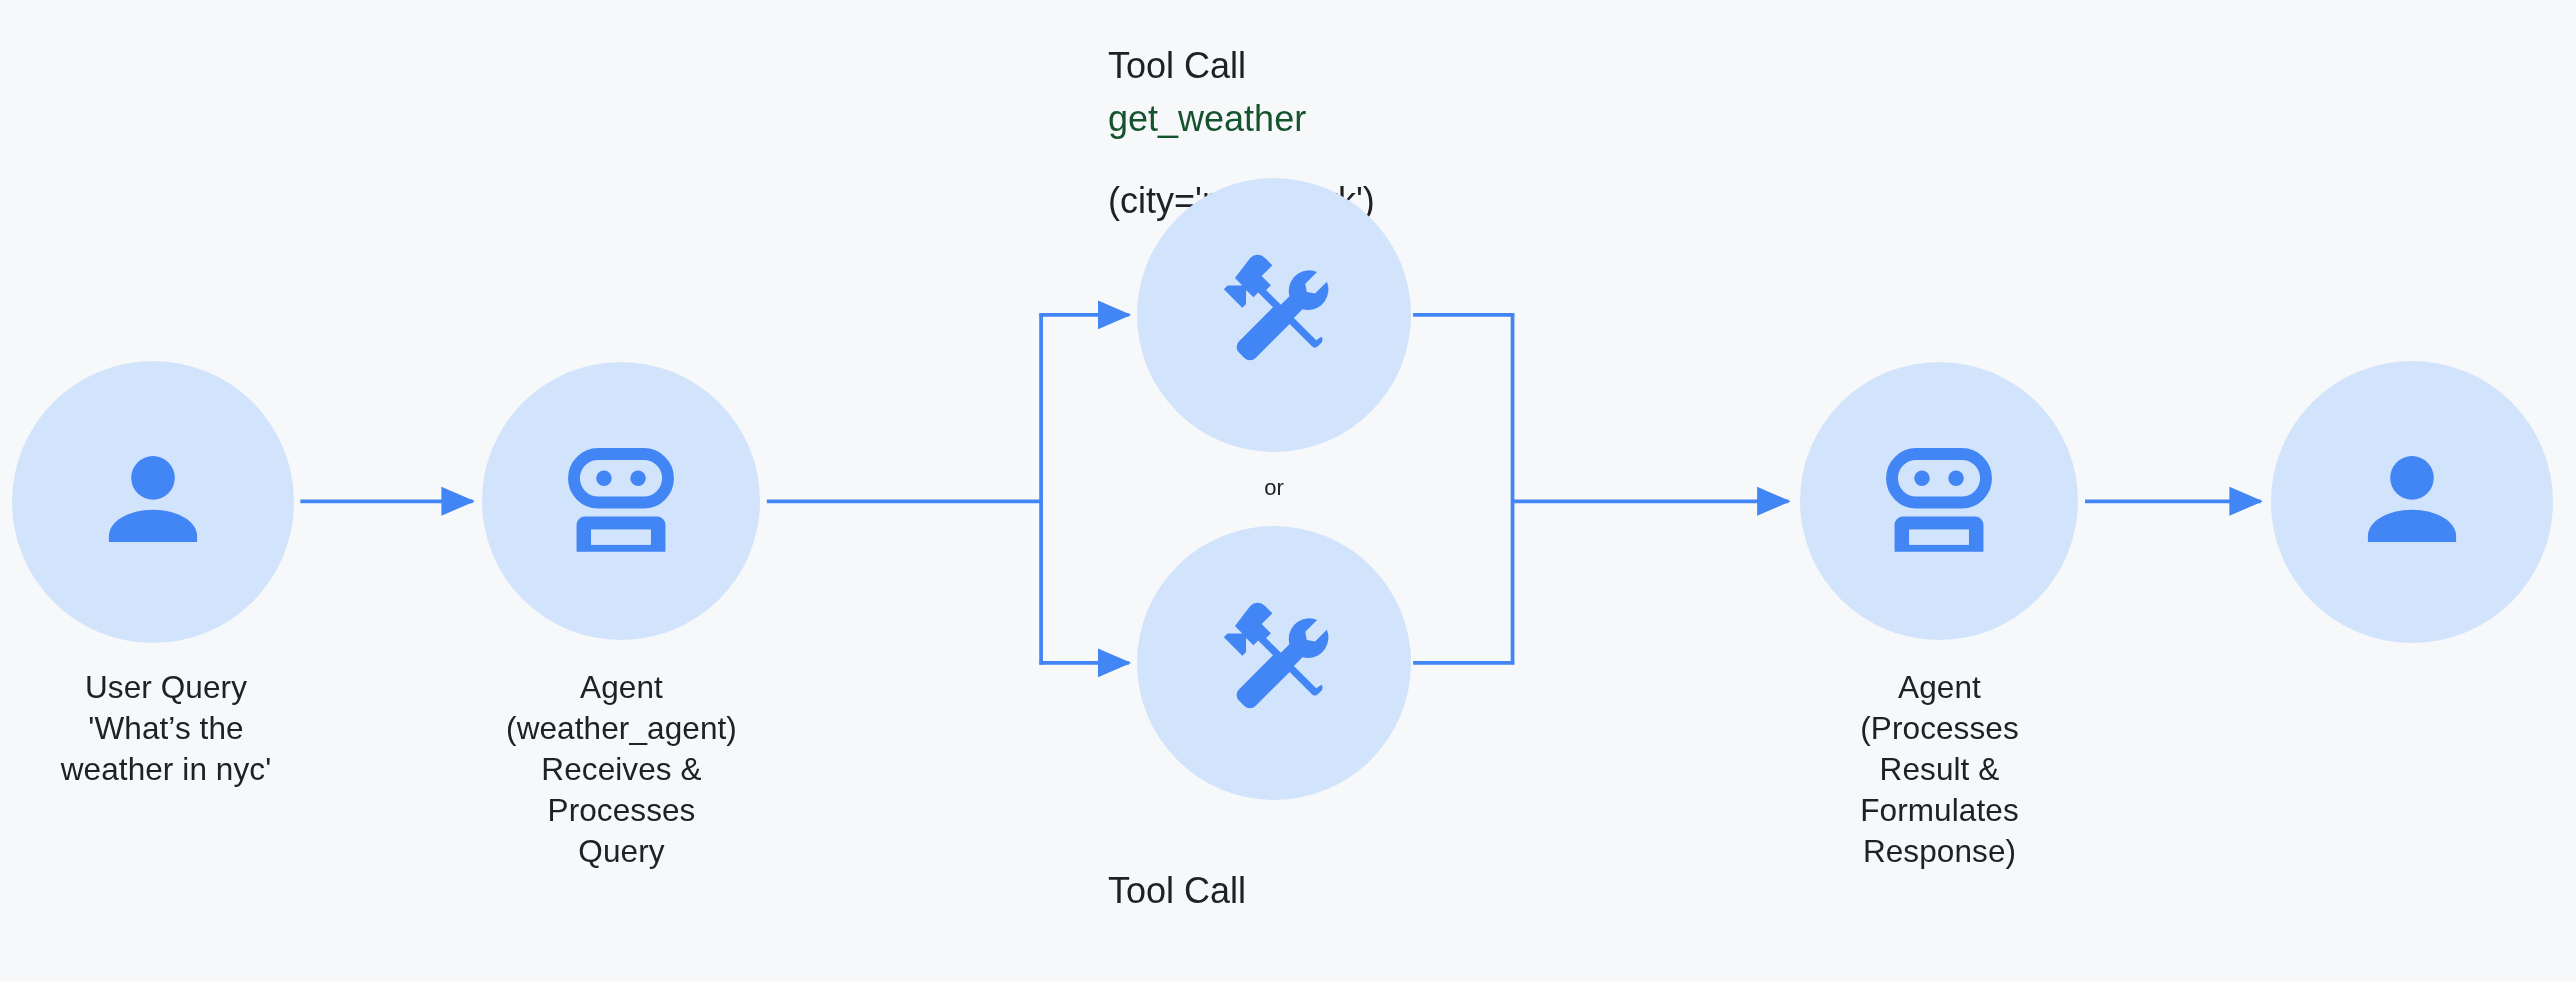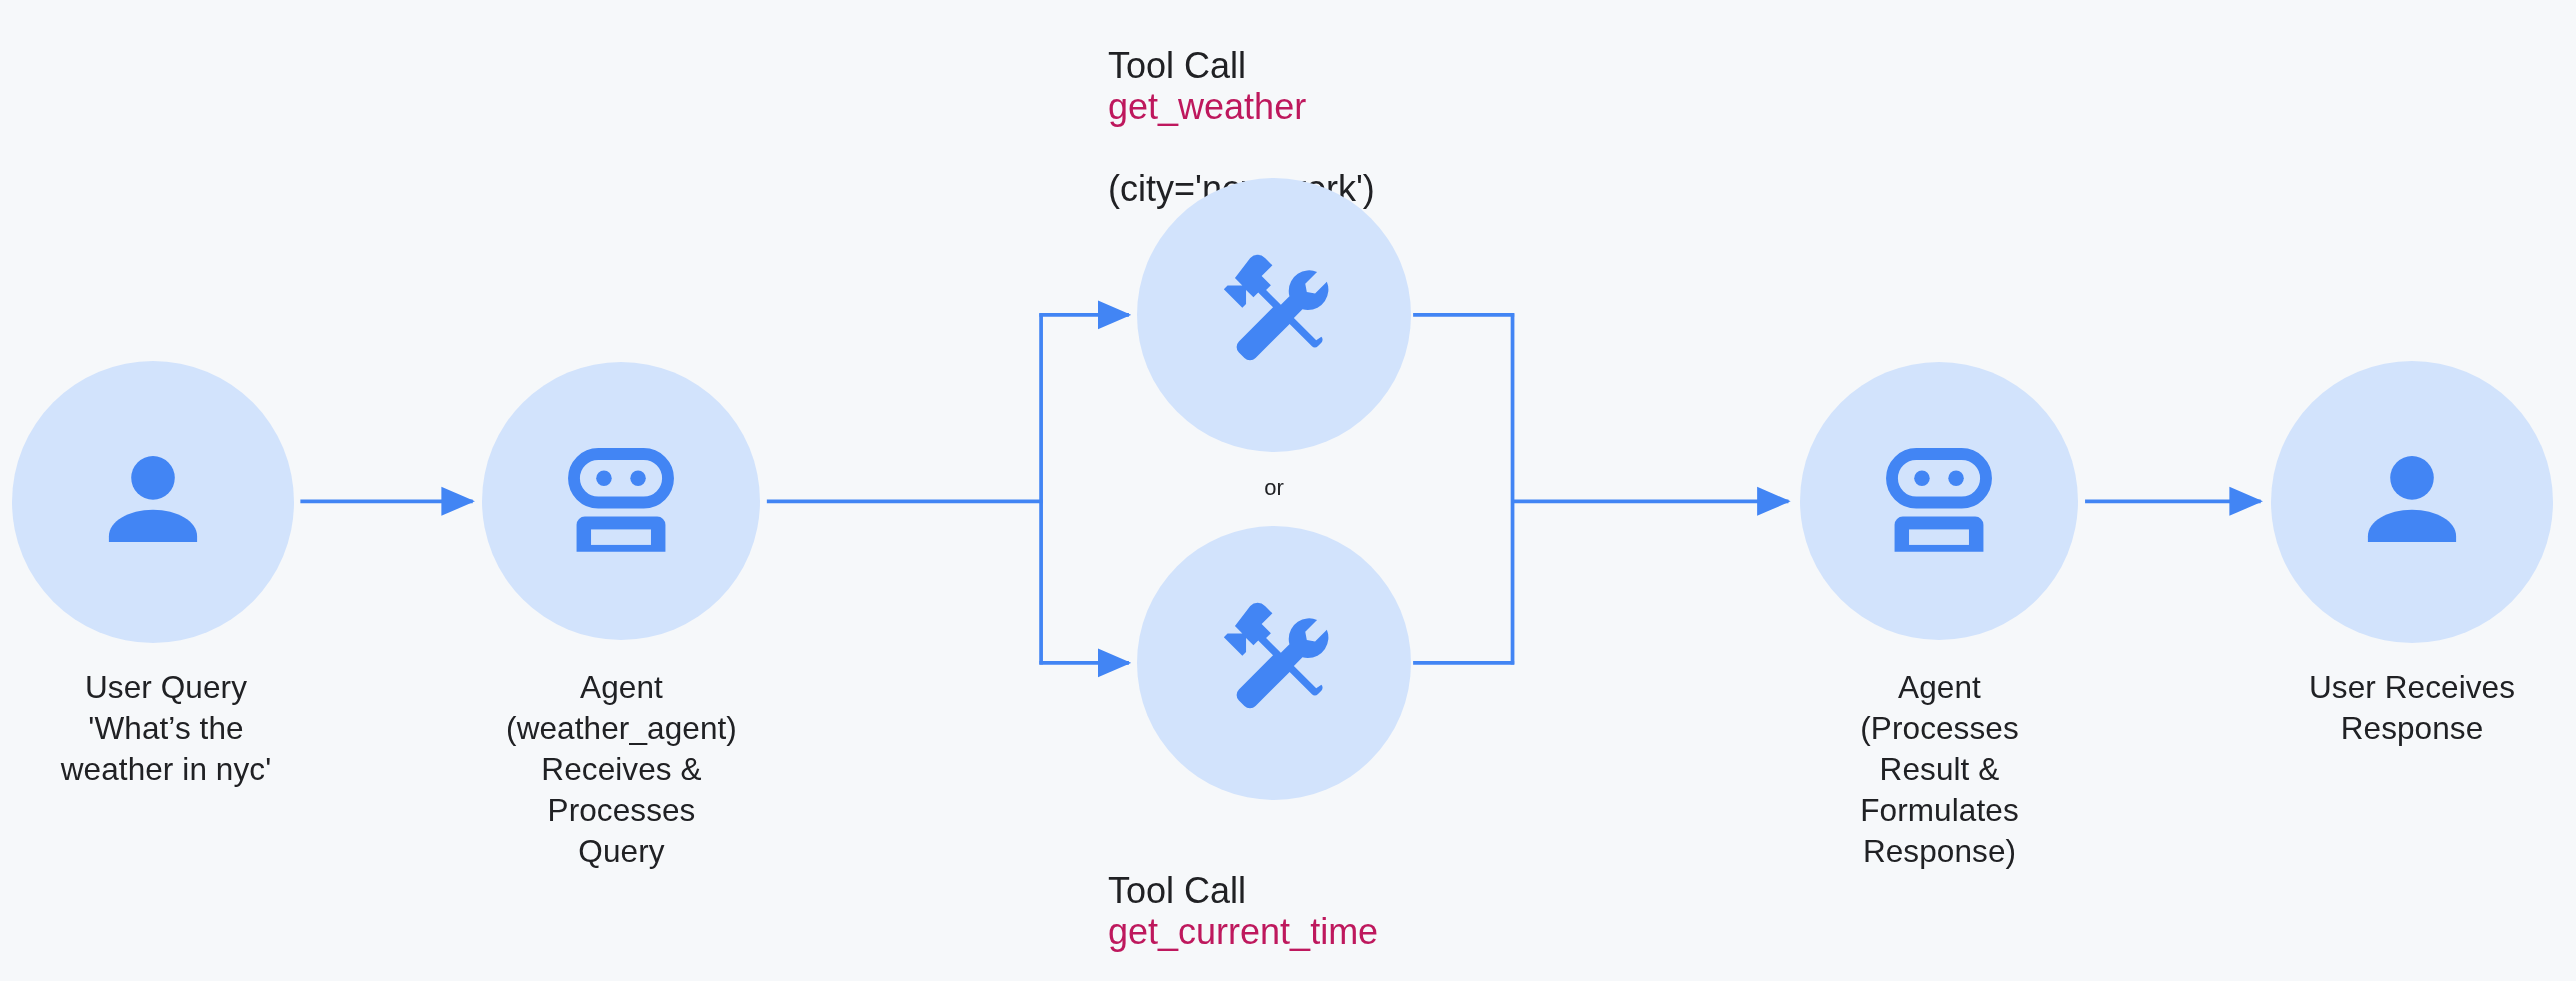--- a/index.html
+++ b/index.html
@@ -60,22 +60,23 @@
   .tool-caption {
     position: absolute;
     text-align: left;
     font-size: 36px;
     line-height: 41px;
     color: #202124;
     font-weight: 400;
     white-space: pre-line;
   }
   .tool-caption .fn {
-    color: #be185d;
+    color: #14532d;
     display: block;
+    margin-top: 12px;
   }
   .tool-caption .args {
     color: #202124;
     display: block;
   }
   .or-label {
     position: absolute;
     text-align: center;
     font-size: 22px;
     line-height: 36px;
@@ -167,21 +168,20 @@
 
   <div class="node" style="left:1137px; top:526px; width:274px; height:274px;">
     <span>
       <svg width="124" height="124" viewBox="0 0 24 24" xmlns="http://www.w3.org/2000/svg">
         <path d="M20.17 16.88l-4.32-4.32 1.66-1.66c.33.09.68.14 1.04.14a3.97 3.97 0 0 0 3.68-5.48l-2.28 2.28-1.6-.3-.3-1.6 2.28-2.28a3.97 3.97 0 0 0-5.48 3.68c0 .36.05.71.14 1.04l-1.66 1.66-2.86-2.86.93-.93-1.79-1.79 2.08-2.08-1.43-1.43a2.02 2.02 0 0 0-2.86 0L4.44 4.86l1.43 1.43H3.01l-.72.72 3.58 3.58.72-.72V7.15l1.43 1.43.93-.93 2.86 2.86-6.6 6.6a1.52 1.52 0 0 0 0 2.15l1.07 1.07a1.52 1.52 0 0 0 2.15 0l6.6-6.6 4.32 4.32a.79.79 0 0 0 1.12 0l.7-.7a.79.79 0 0 0 0-1.12z" fill="#4285f4"></path>
       </svg>
     </span>
   </div>
   <div class="tool-caption" style="left:1108px; top:829px; width:332px;">
     <span>Tool Call</span>
-    <span class="fn">get_current_time</span>
   </div>
 
   <div class="node" style="left:1800px; top:362px; width:278px; height:278px;">
     <span>
       <svg width="124" height="124" viewBox="0 0 24 24" xmlns="http://www.w3.org/2000/svg">
         <rect x="2.9" y="2.9" width="18.2" height="9.4" rx="4.7" fill="none" stroke="#4285f4" stroke-width="2.3"></rect>
         <circle cx="8.7" cy="7.6" r="1.5" fill="#4285f4"></circle>
         <circle cx="15.3" cy="7.6" r="1.5" fill="#4285f4"></circle>
         <path d="M3.4 16.6a1.6 1.6 0 0 1 1.6-1.6h14a1.6 1.6 0 0 1 1.6 1.6v5.2H3.4z" fill="#4285f4"></path>
         <rect x="6.2" y="17.5" width="11.6" height="3.0" fill="#d2e3fc"></rect>
@@ -195,19 +195,17 @@
 Response)</div>
 
   <div class="node" style="left:2271px; top:361px; width:282px; height:282px;">
     <span>
       <svg width="126" height="126" viewBox="0 0 24 24" xmlns="http://www.w3.org/2000/svg">
         <circle cx="12" cy="7.4" r="4.15" fill="#4285f4"></circle>
         <path d="M3.6 19.6v-1.1c0-2.78 3.76-5.02 8.4-5.02s8.4 2.24 8.4 5.02v1.1z" fill="#4285f4"></path>
       </svg>
     </span>
   </div>
-  <div class="node-label" style="left:2253px; top:667px; width:318px;">User Receives
-Response</div>
 
 
 
 </div>
 
 
 </body></html>

